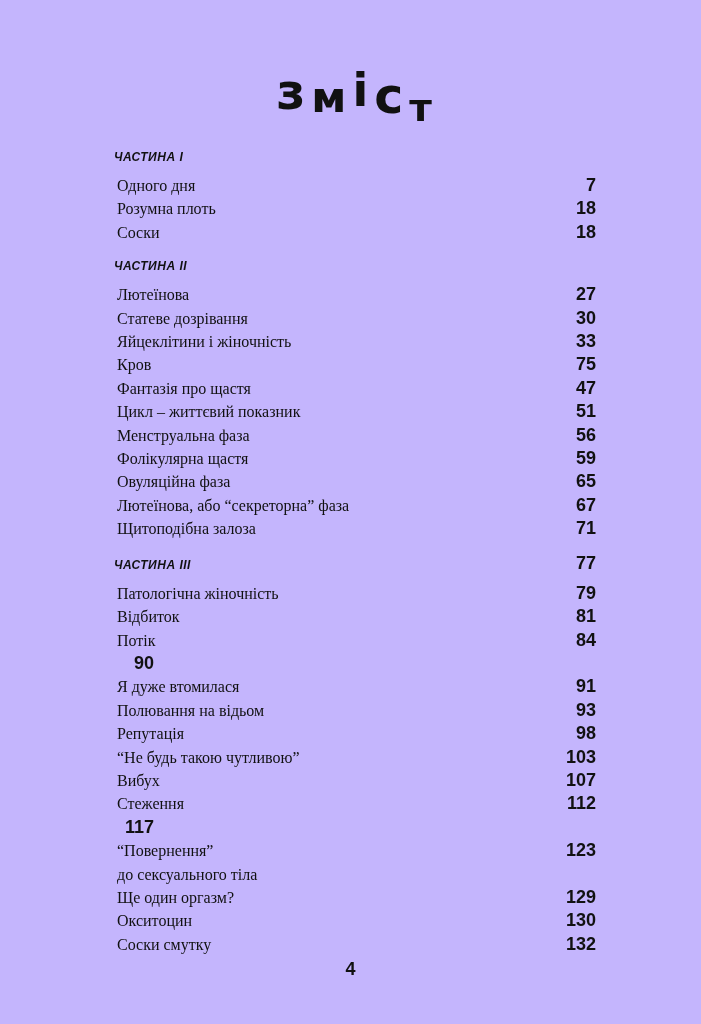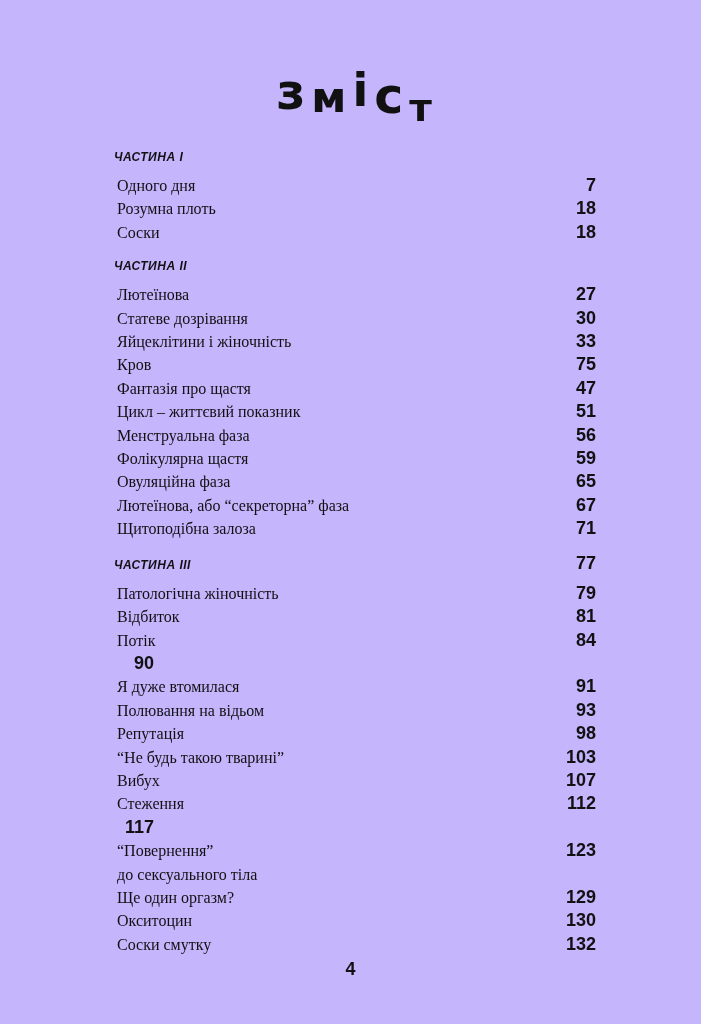--- a/index.html
+++ b/index.html
@@ -219,21 +219,21 @@
     <span class="entry-title">Полювання на відьом</span>
     <span class="num">93</span>
   </div>
 
   <div class="row entry-row">
     <span class="entry-title">Репутація</span>
     <span class="num">98</span>
   </div>
 
   <div class="row entry-row">
-    <span class="entry-title">“Не будь такою тварині”</span>
+    <span class="entry-title">“Не будь такою чутливою”</span>
     <span class="num">103</span>
   </div>
 
   <div class="row entry-row">
     <span class="entry-title">Вибух</span>
     <span class="num">107</span>
   </div>
 
   <div class="row entry-row">
     <span class="entry-title">Стеження</span>

